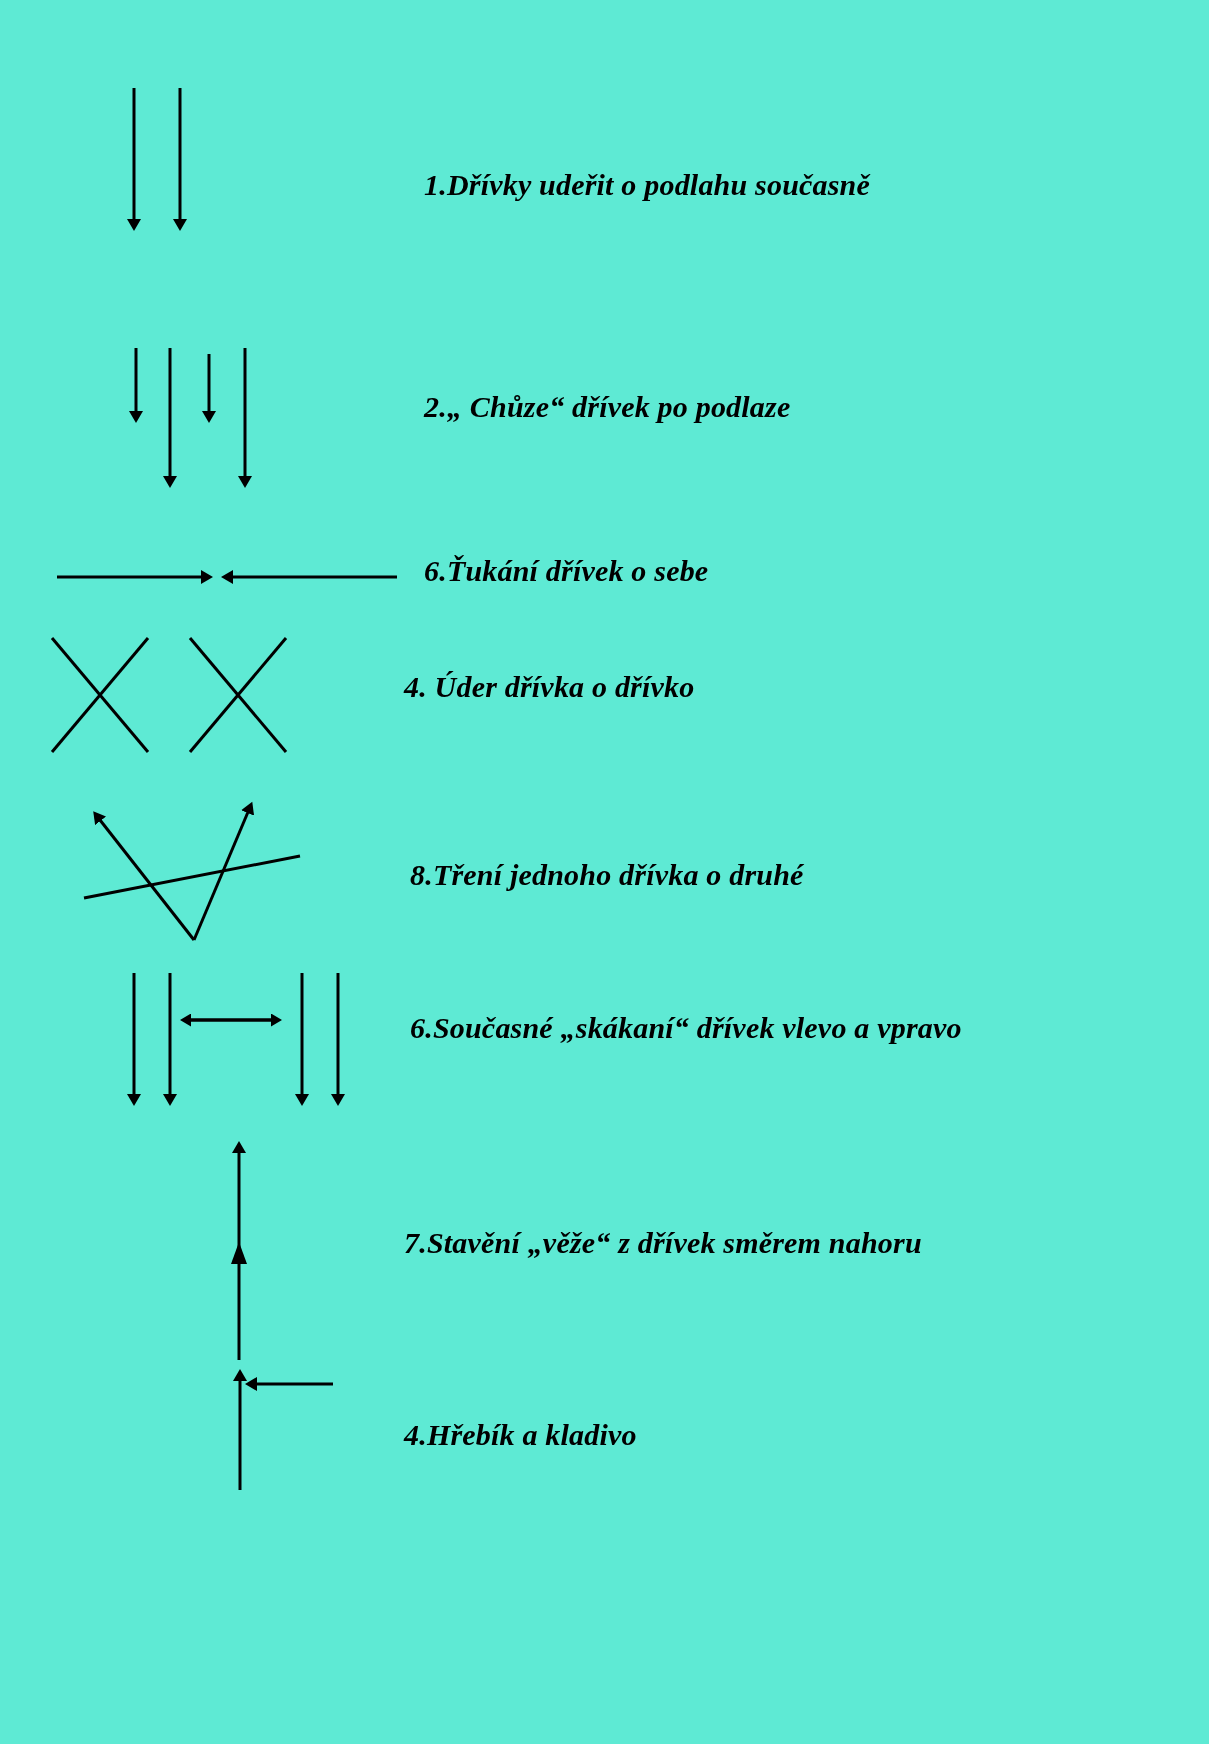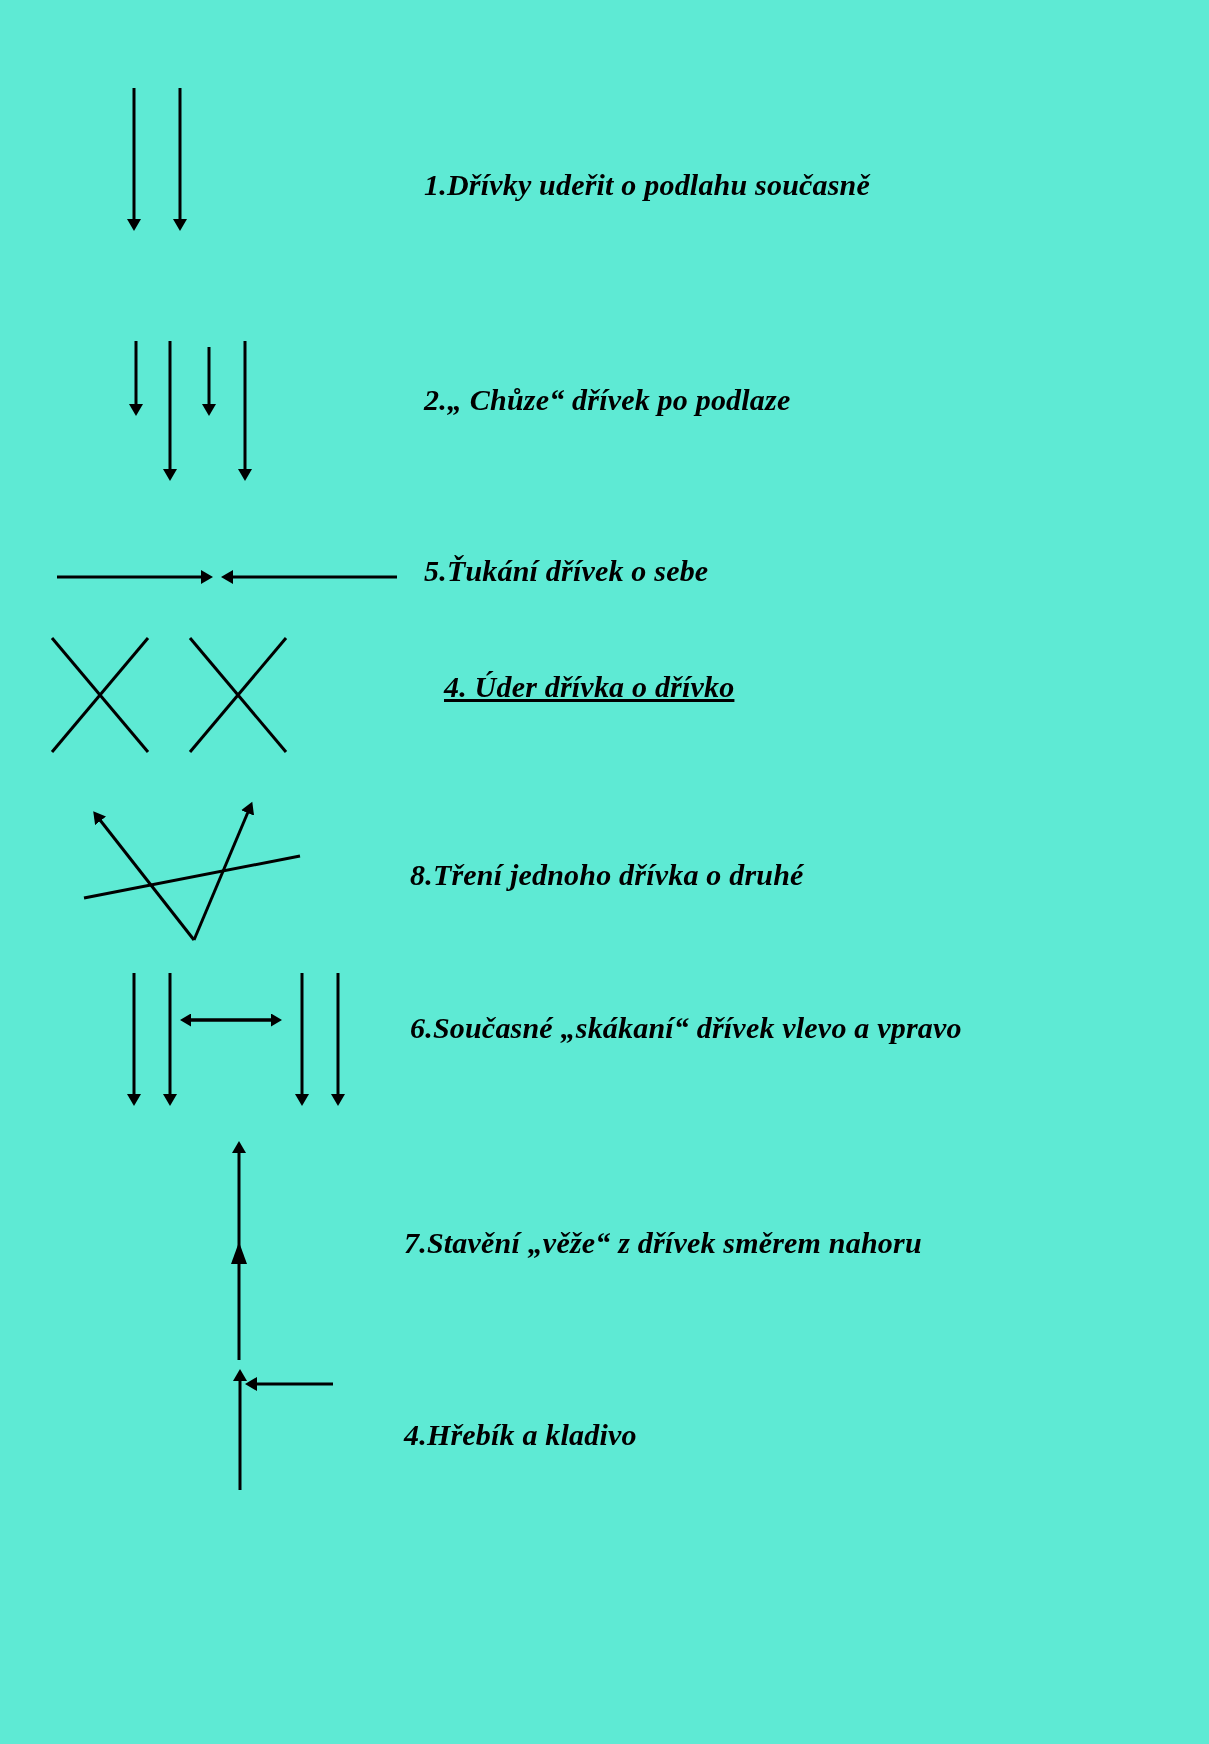--- a/index.html
+++ b/index.html
@@ -40,32 +40,32 @@
     font-weight: 700;
     font-size: 30px;
     line-height: 1.15;
     letter-spacing: 0.2px;
     white-space: nowrap;
     color: #000000;
   }
 
   
   #row-1 { top: 60px;  height: 200px; }
-  #row-2 { top: 325px; height: 190px; text-align: center; }
+  #row-2 { top: 332px; height: 190px; text-align: center; }
   #row-3 { top: 540px; height: 70px; }
   #row-4 { top: 620px; height: 150px; }
   #row-5 { top: 790px; height: 170px; }
   #row-6 { top: 955px; height: 180px; }
   #row-7 { top: 1130px; height: 240px; }
   #row-8 { top: 1360px; height: 160px; }
 
   #label-1 { left: 424px; top: 108px; }
   #label-2 { left: 424px; top: 58px; }
   #label-3 { left: 424px; top: 14px; }
-  #label-4 { left: 444px; top: 50px; text-decoration: underline; }
+  #label-4 { left: 404px; top: 50px; }
   #label-5 { left: 410px; top: 68px; }
   #label-6 { left: 410px; top: 56px; }
   #label-7 { left: 404px; top: 96px; }
   #label-8 { left: 404px; top: 58px; }
 </style>
 </head>
 <body>
 
 <div class="sheet">
 
@@ -103,21 +103,21 @@
         <marker id="ah-right3" markerWidth="14" markerHeight="14" refX="1" refY="7" orient="auto" markerUnits="userSpaceOnUse">
           <path d="M0,0 L12,7 L0,14 z" fill="#000"></path>
         </marker>
         <marker id="ah-left3" markerWidth="14" markerHeight="14" refX="1" refY="7" orient="auto" markerUnits="userSpaceOnUse">
           <path d="M0,0 L12,7 L0,14 z" fill="#000"></path>
         </marker>
       </defs>
       <line x1="57" y1="37" x2="202" y2="37" stroke="#000" stroke-width="3" marker-end="url(#ah-right3)"></line>
       <line x1="397" y1="37" x2="232" y2="37" stroke="#000" stroke-width="3" marker-end="url(#ah-left3)"></line>
     </svg>
-    <div class="label" id="label-3">5.Ťukání dřívek o sebe</div>
+    <div class="label" id="label-3">6.Ťukání dřívek o sebe</div>
   </div>
 
   <div class="row" id="row-4">
     <svg class="glyph" width="400" height="150" viewBox="0 0 400 150">
       <line x1="52" y1="18" x2="148" y2="132" stroke="#000" stroke-width="3"></line>
       <line x1="148" y1="18" x2="52" y2="132" stroke="#000" stroke-width="3"></line>
       <line x1="190" y1="18" x2="286" y2="132" stroke="#000" stroke-width="3"></line>
       <line x1="286" y1="18" x2="190" y2="132" stroke="#000" stroke-width="3"></line>
     </svg>
     <div class="label" id="label-4">4. Úder dřívka o dřívko</div>

